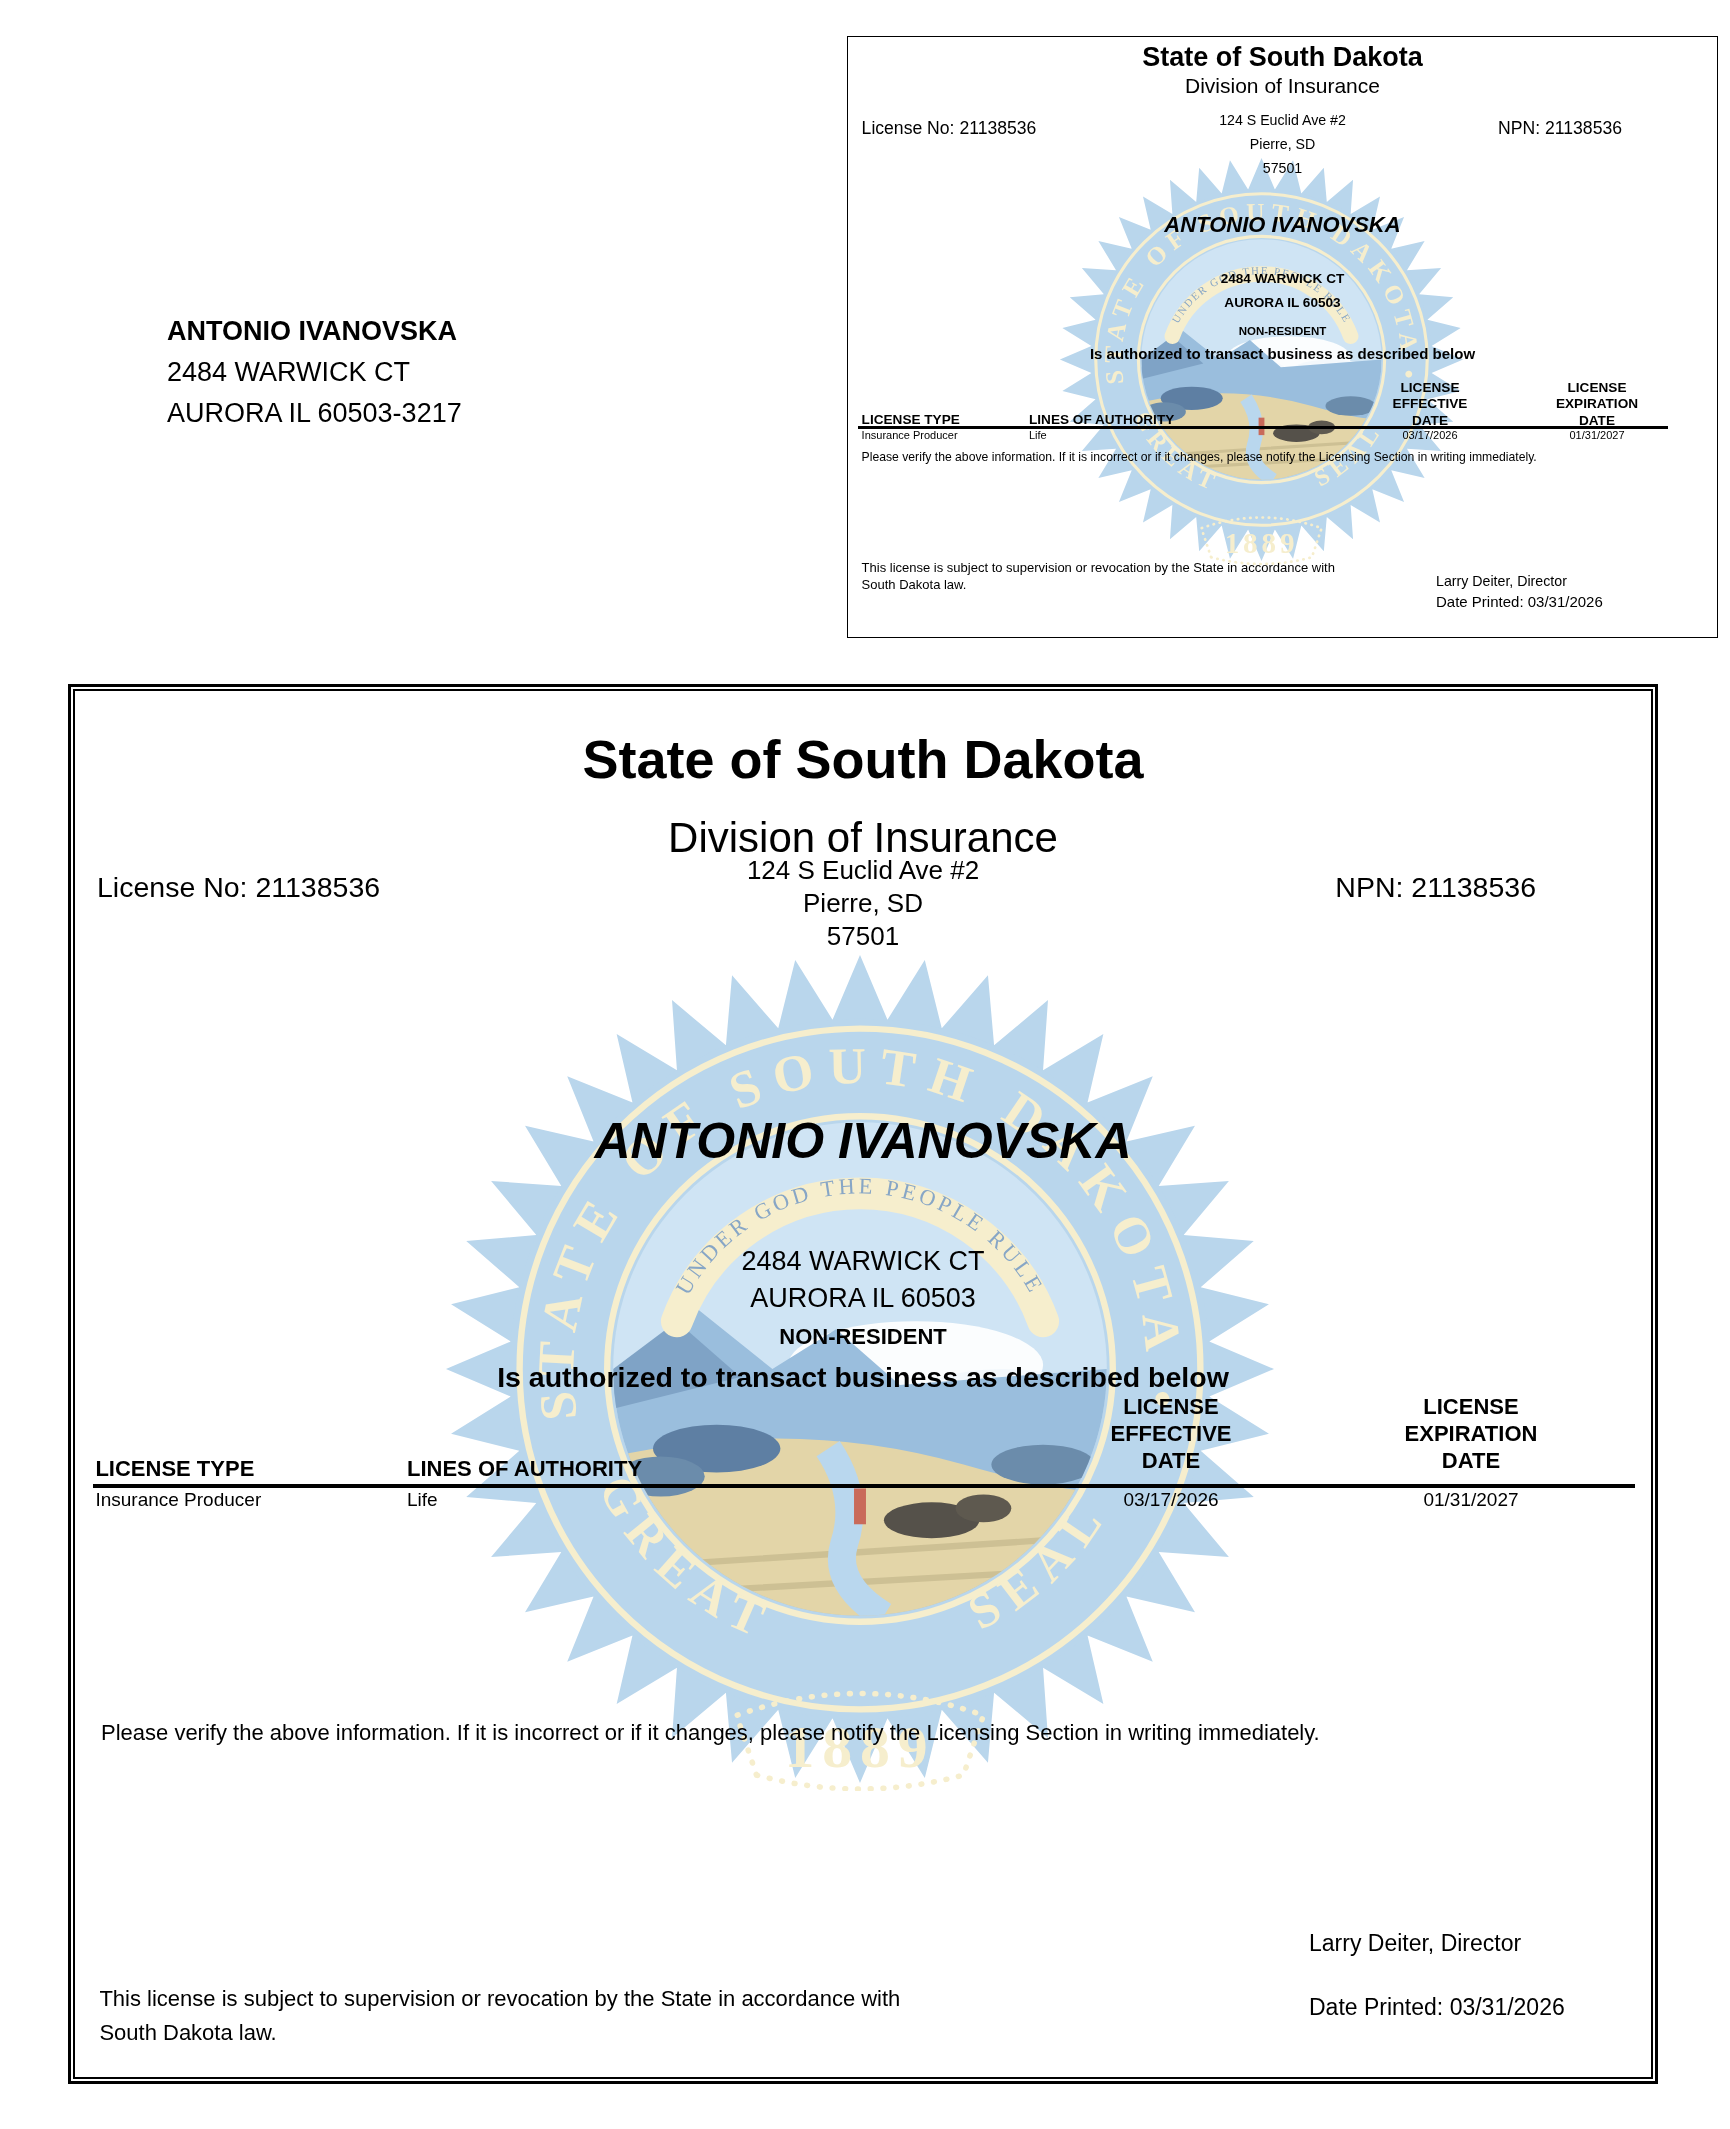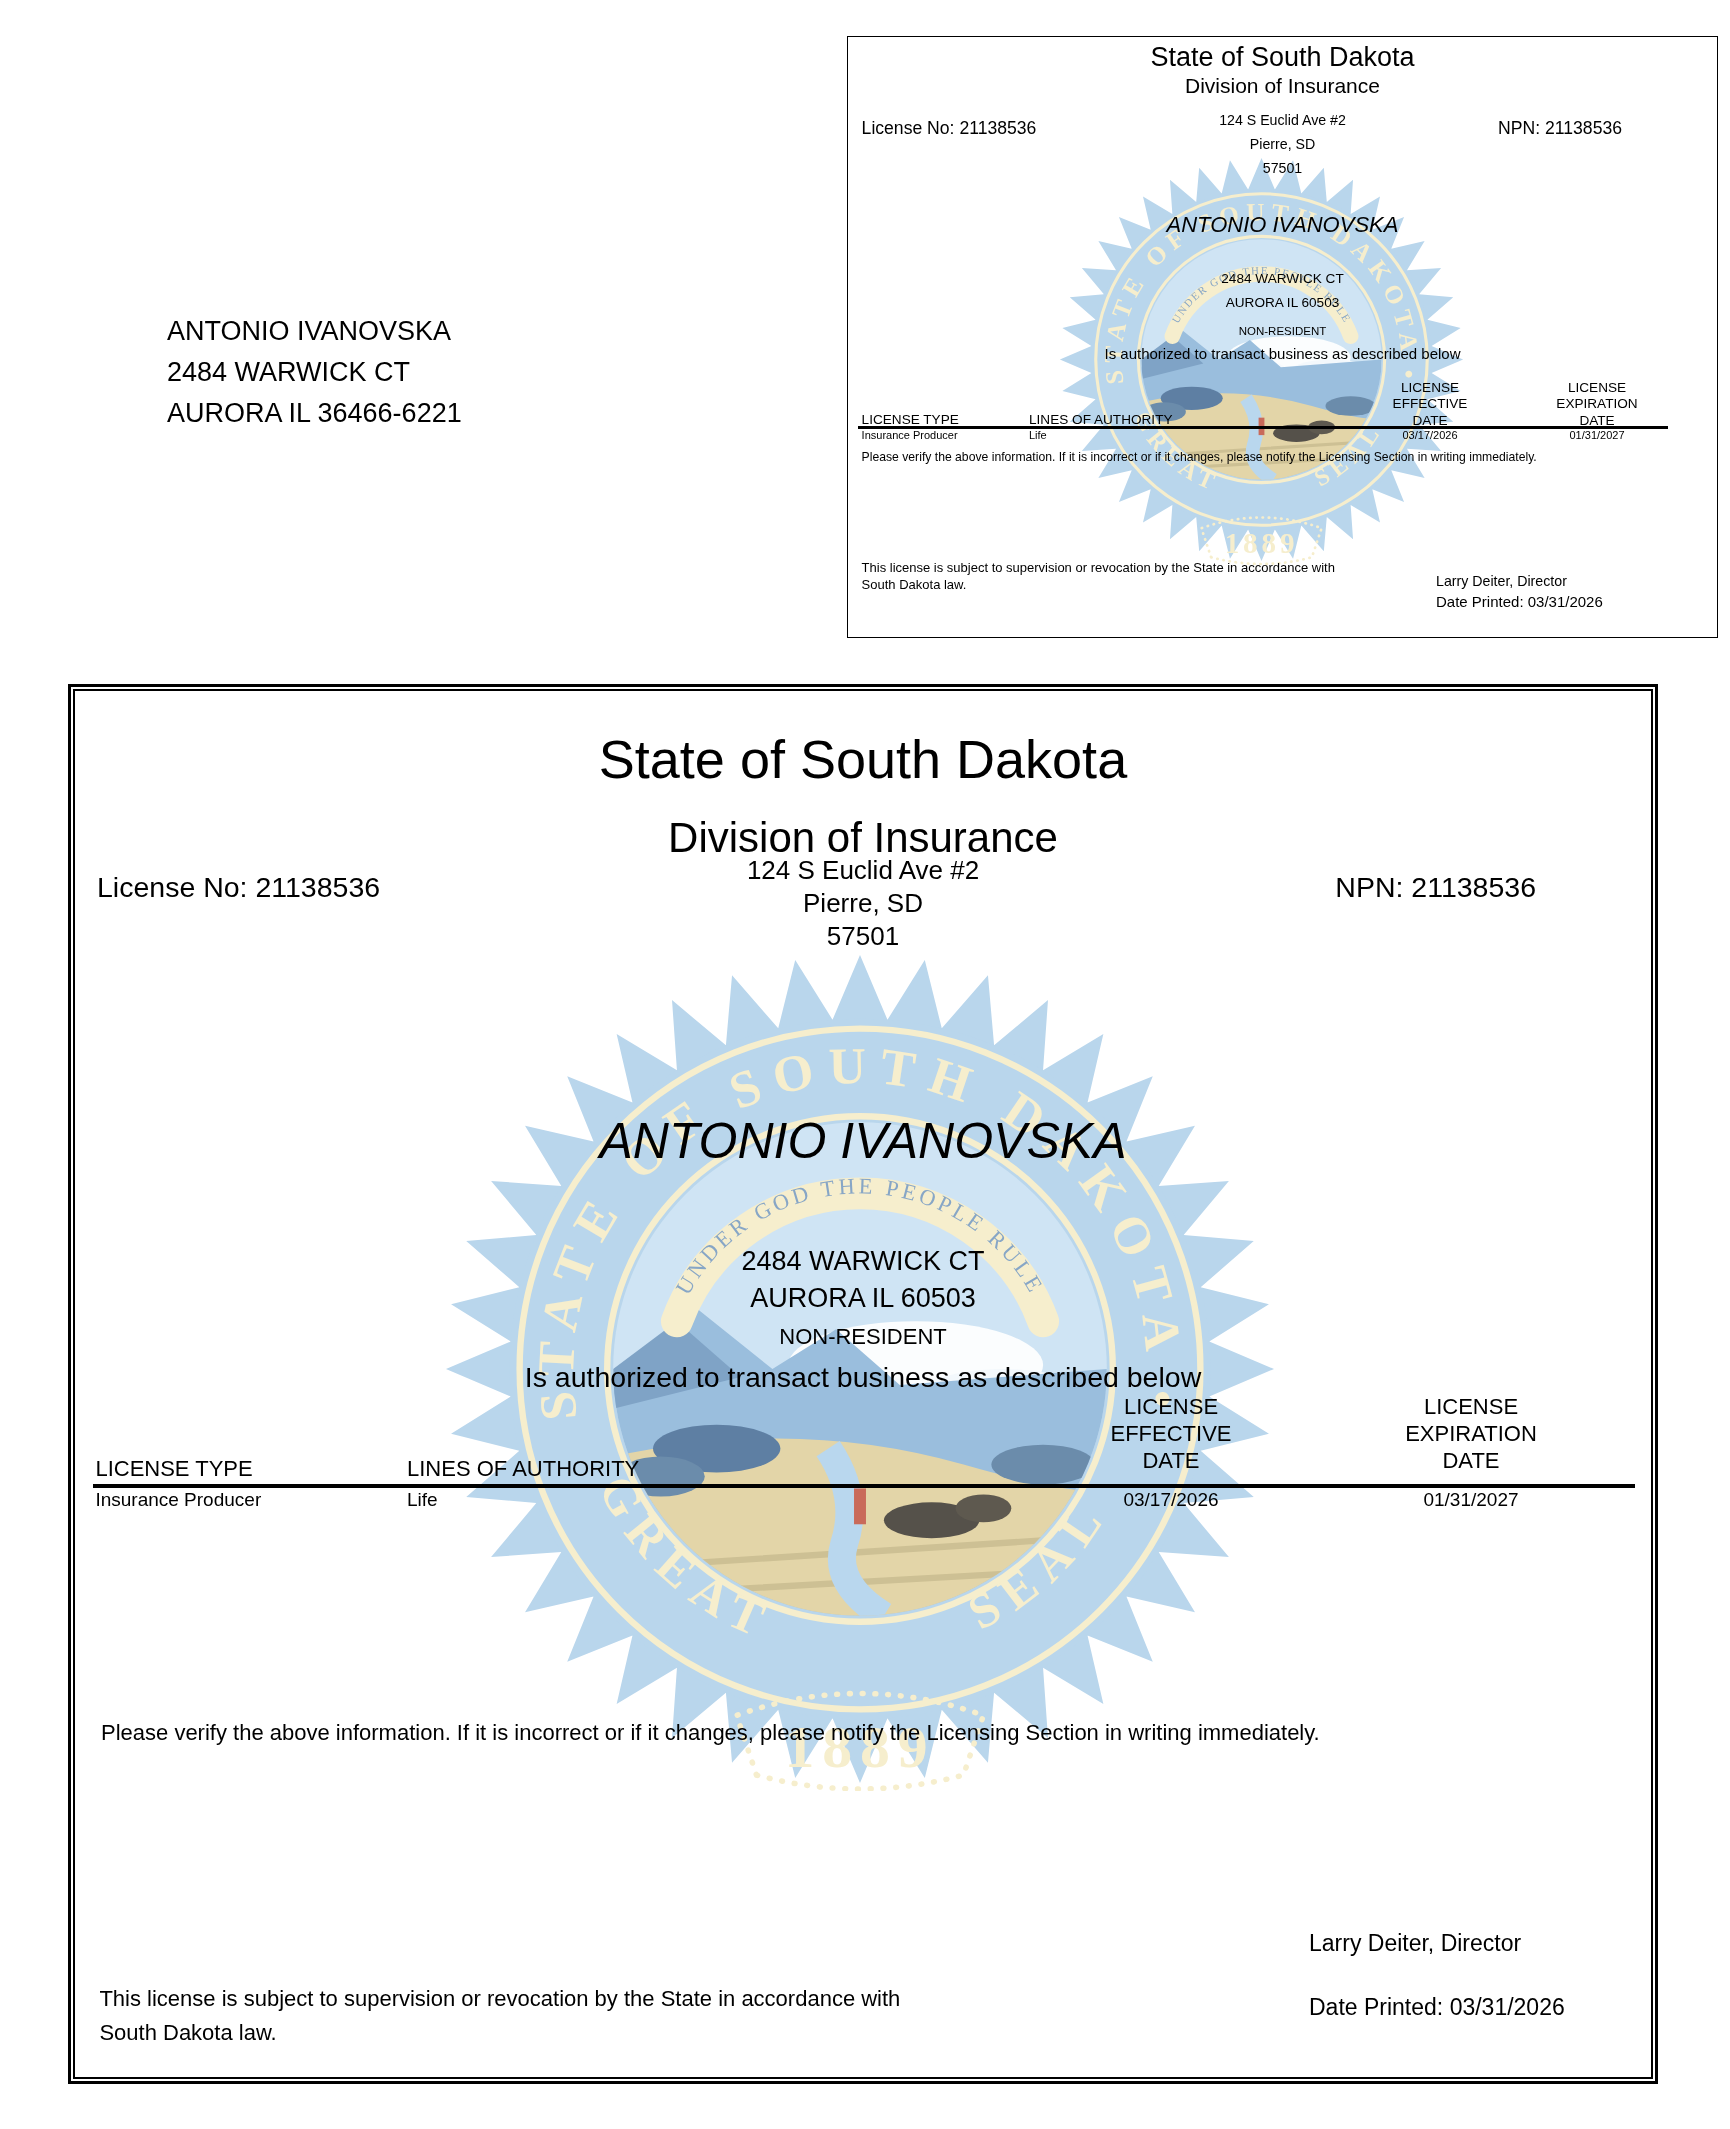--- a/index.html
+++ b/index.html
@@ -1,20 +1,20 @@
 <!DOCTYPE html>
 <html style="font-size:11px"><head>
 <meta charset="utf-8">
 <style>
   html,body{margin:0;padding:0;background:#fff;}
   body{width:1730px;height:2129px;position:relative;overflow:hidden;
        font-family:"Liberation Sans","DejaVu Sans",sans-serif;color:#000;}
   .abs{position:absolute;}
   .ctr{left:0;right:0;text-align:center;}
-  .b{font-weight:normal;}
+  .b{font-weight:bold;}
   .i{font-style:italic;}
   .pre{white-space:pre-line;}
   .rule{background:#000;}
 
   
   #mailing{left:167px;top:311px;font-size:27px;line-height:41px;}
 
   
   #card{left:847px;top:36px;width:869px;height:600px;border:1.4px solid #000;}
   #card .seal-host{left:208px;top:117px;width:411px;height:411px;}
@@ -70,21 +70,21 @@
   #cert .director{left:1234px;top:1239px;font-size:23px;}
   #cert .subject{left:24.4px;top:1291px;font-size:22px;line-height:34px;}
   #cert .printed{left:1234px;top:1303px;font-size:23px;}
 </style>
 </head>
 <body>
 
 <div id="mailing" class="abs">
   <div class="b">ANTONIO IVANOVSKA</div>
   <div>2484 WARWICK CT</div>
-  <div>AURORA IL 36466-6221</div>
+  <div>AURORA IL 60503-3217</div>
 </div>
 
 <div id="card" class="abs">
   <div class="abs seal-host"><svg viewBox="-106 -106 212 212" width="100%" height="100%">
       <defs>
         <clipPath id="sl0c">
             <circle r="62"></circle>
           </clipPath>
         <path id="sl0t" d="M -66 29 A 72 72 0 1 1 66 29" fill="none"></path>
         <path id="sl0b" d="M -66 29 A 72 72 0 0 0 66 29" fill="none"></path>

